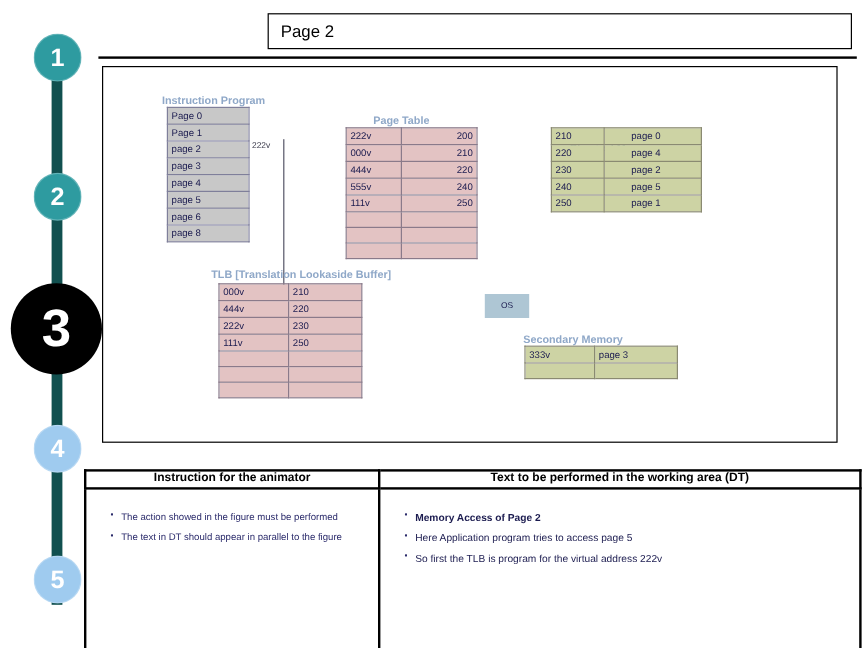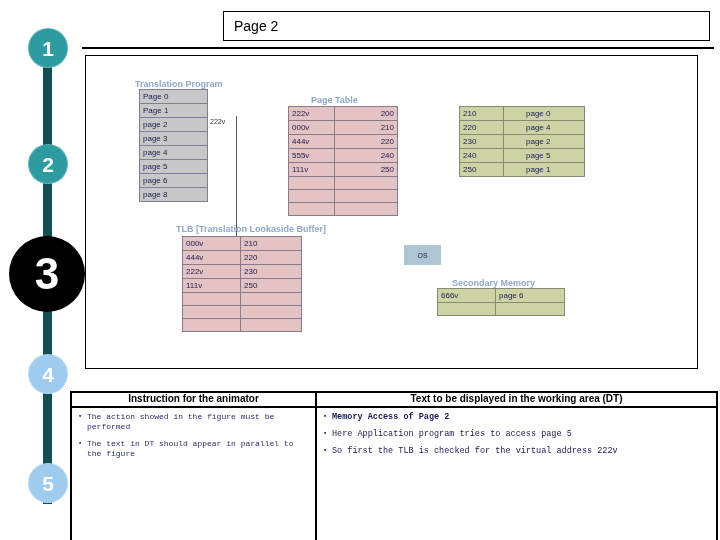--- a/index.html
+++ b/index.html
@@ -151,21 +151,21 @@
   #os-box {
     position: absolute; left: 404px; top: 245px;
     width: 37px; height: 20px;
     background: #aec6d4;
     font-size: 7px; color: #1b1b4f;
     display: flex; align-items: center; justify-content: center;
     font-family: "Liberation Sans", sans-serif;
   }
 
   
-  #sm-title { left: 452px; top: 278px; }
+  #sm-title { left: 436px; top: 278px; }
   #sm-table { left: 437px; top: 288px; width: 128px; }
   #sm-table td.addr { width: 58px; }
 
   
   #info-table {
     position: absolute; left: 70px; top: 391px;
     width: 646px; height: 164px;
     border-collapse: collapse;
     table-layout: fixed;
     font-family: "Liberation Sans", sans-serif;
@@ -177,21 +177,21 @@
   }
   #info-table th {
     height: 15px;
     font-size: 10px;
     font-weight: bold;
     color: #000000;
     text-align: center;
     background: #ffffff;
   }
   .info-cell { padding: 5px 4px 4px 4px; background: #ffffff; }
-  .bullet-list { margin: 0; padding: 4px; list-style: none; font-family: Liberation Mono, monospace; }
+  .bullet-list { margin: 0; padding: 18px; list-style: none; }
   .bullet-list li {
     position: relative;
     font-size: 8px;
     color: #2b2b6b;
     line-height: 10px;
     margin-bottom: 7px;
     padding-left: 11px;
   }
   .bullet-list li::before {
     content: "\25AA";
@@ -228,21 +228,21 @@
 
 <div id="title-row">
   <div id="subtitle-box">
     <div id="subtitle-text">Page 2</div>
   </div>
 </div>
 <div id="title-underline"></div>
 
 <div id="figure-frame"></div>
 
-<div id="app-title" class="mem-title">Translation Program</div>
+<div id="app-title" class="mem-title">Instruction Program</div>
 <table id="app-table" class="mem-table t-grey">
   <tbody>
       <tr>
         <td>Page 0</td>
       </tr>
       <tr>
         <td>Page 1</td>
       </tr>
       <tr>
         <td>page 2</td>
@@ -368,47 +368,47 @@
 </table>
 
 <div id="os-box">
   <span>OS</span>
 </div>
 
 <div id="sm-title" class="mem-title">Secondary Memory</div>
 <table id="sm-table" class="mem-table t-olive">
   <tbody>
       <tr>
-        <td class="addr">666v</td>
-        <td class="">page 6</td>
+        <td class="addr">333v</td>
+        <td class="">page 3</td>
       </tr>
       <tr>
         <td class="addr"></td>
         <td class=""></td>
       </tr>
     </tbody>
 </table>
 
 <table id="info-table">
   <thead>
     <tr>
       <th class="col-left">Instruction for the animator</th>
-      <th class="col-right">Text to be displayed in the working area (DT)</th>
+      <th class="col-right">Text to be performed in the working area (DT)</th>
     </tr>
   </thead>
   <tbody>
     <tr>
       <td class="info-cell">
         <ul class="bullet-list" id="instr-list">
             <li>The action showed in the figure must be performed</li>
             <li>The text in DT should appear  in parallel to the figure</li>
           </ul>
       </td>
       <td class="info-cell">
         <ul class="bullet-list dt-list" id="dt-list">
             <li class="strong">Memory Access of Page 2</li>
             <li> Here Application program tries to access page 5</li>
-            <li>So first the TLB is checked for the virtual address 222v</li>
+            <li>So first the TLB is program for the virtual address 222v</li>
           </ul>
       </td>
     </tr>
   </tbody>
 </table>
 
 </body></html>

